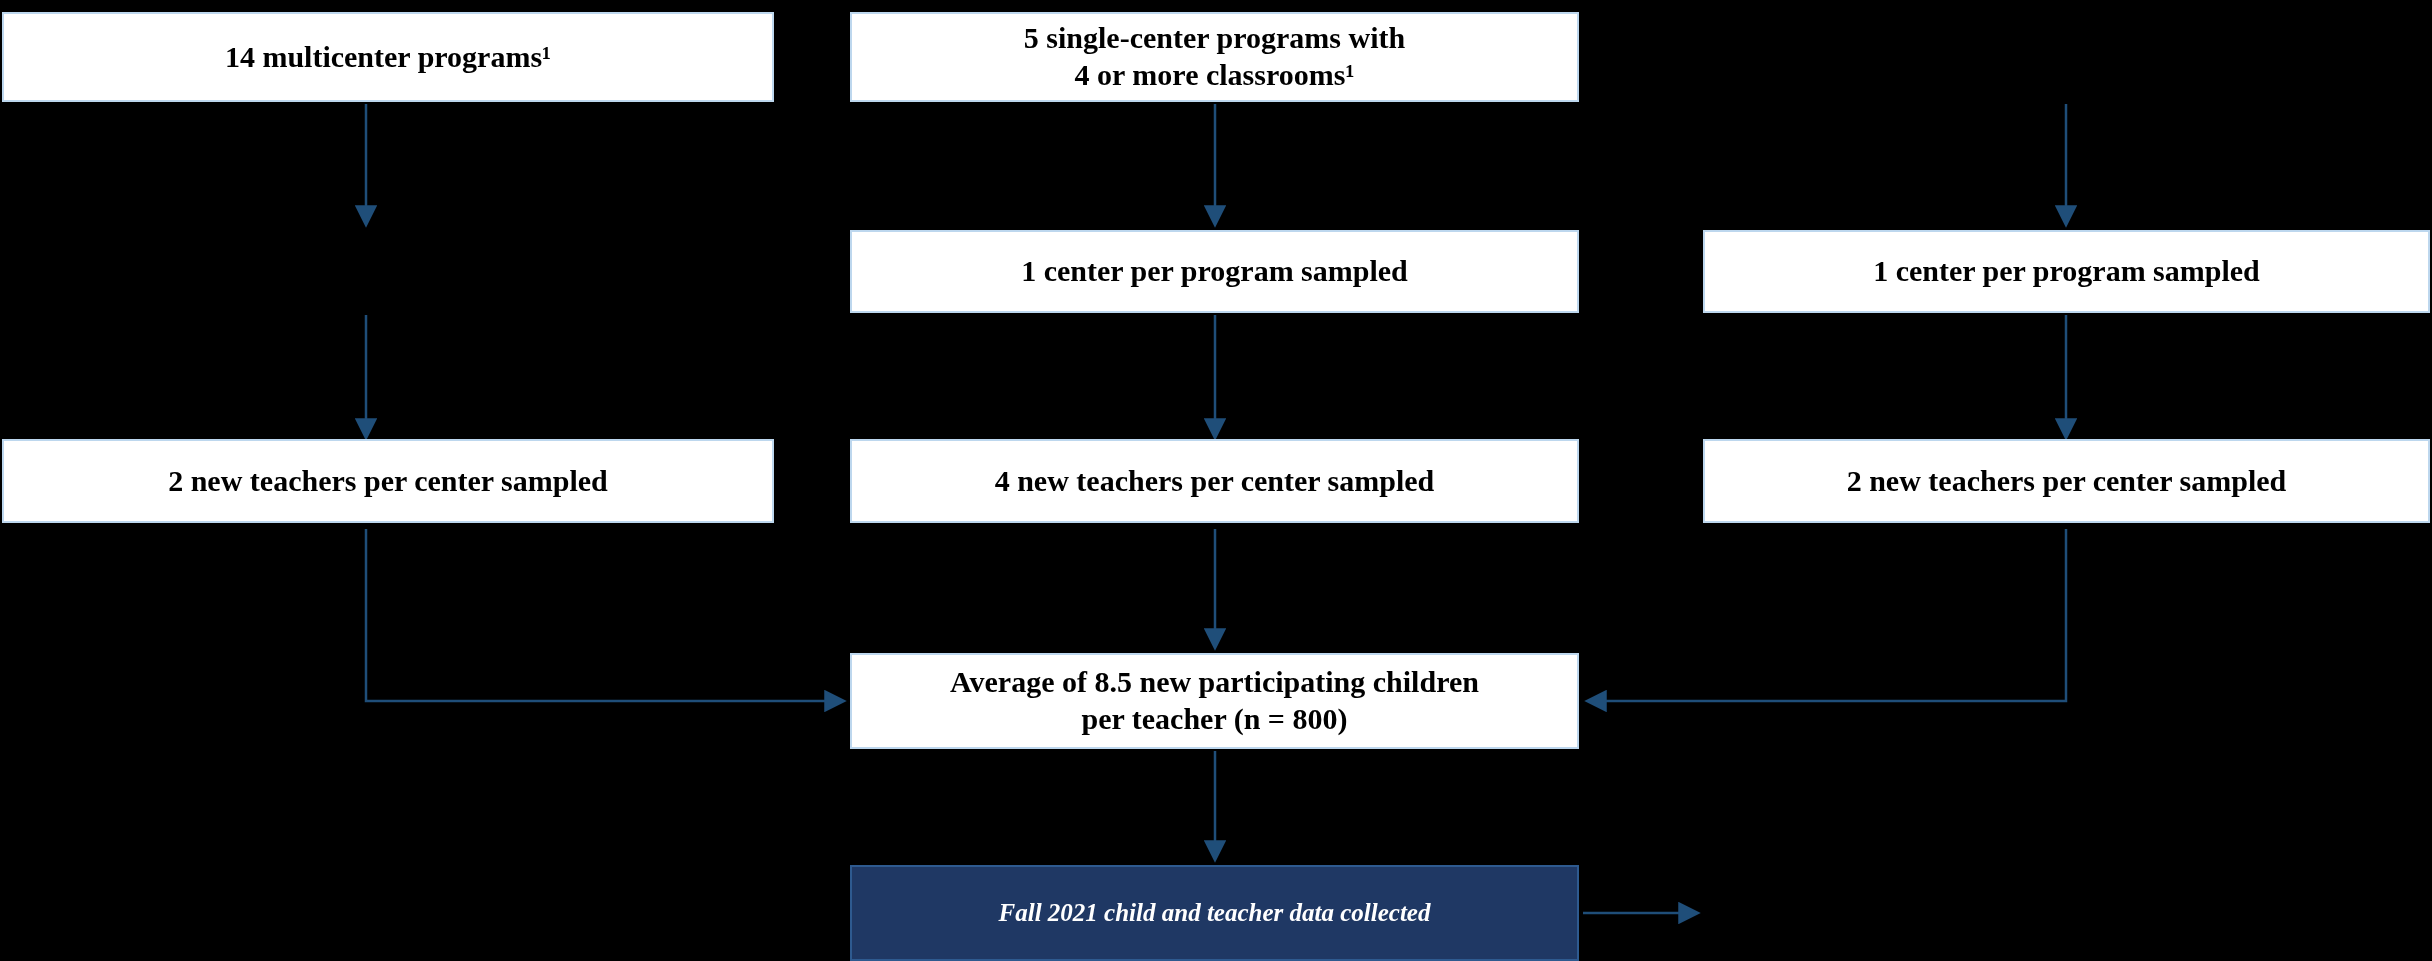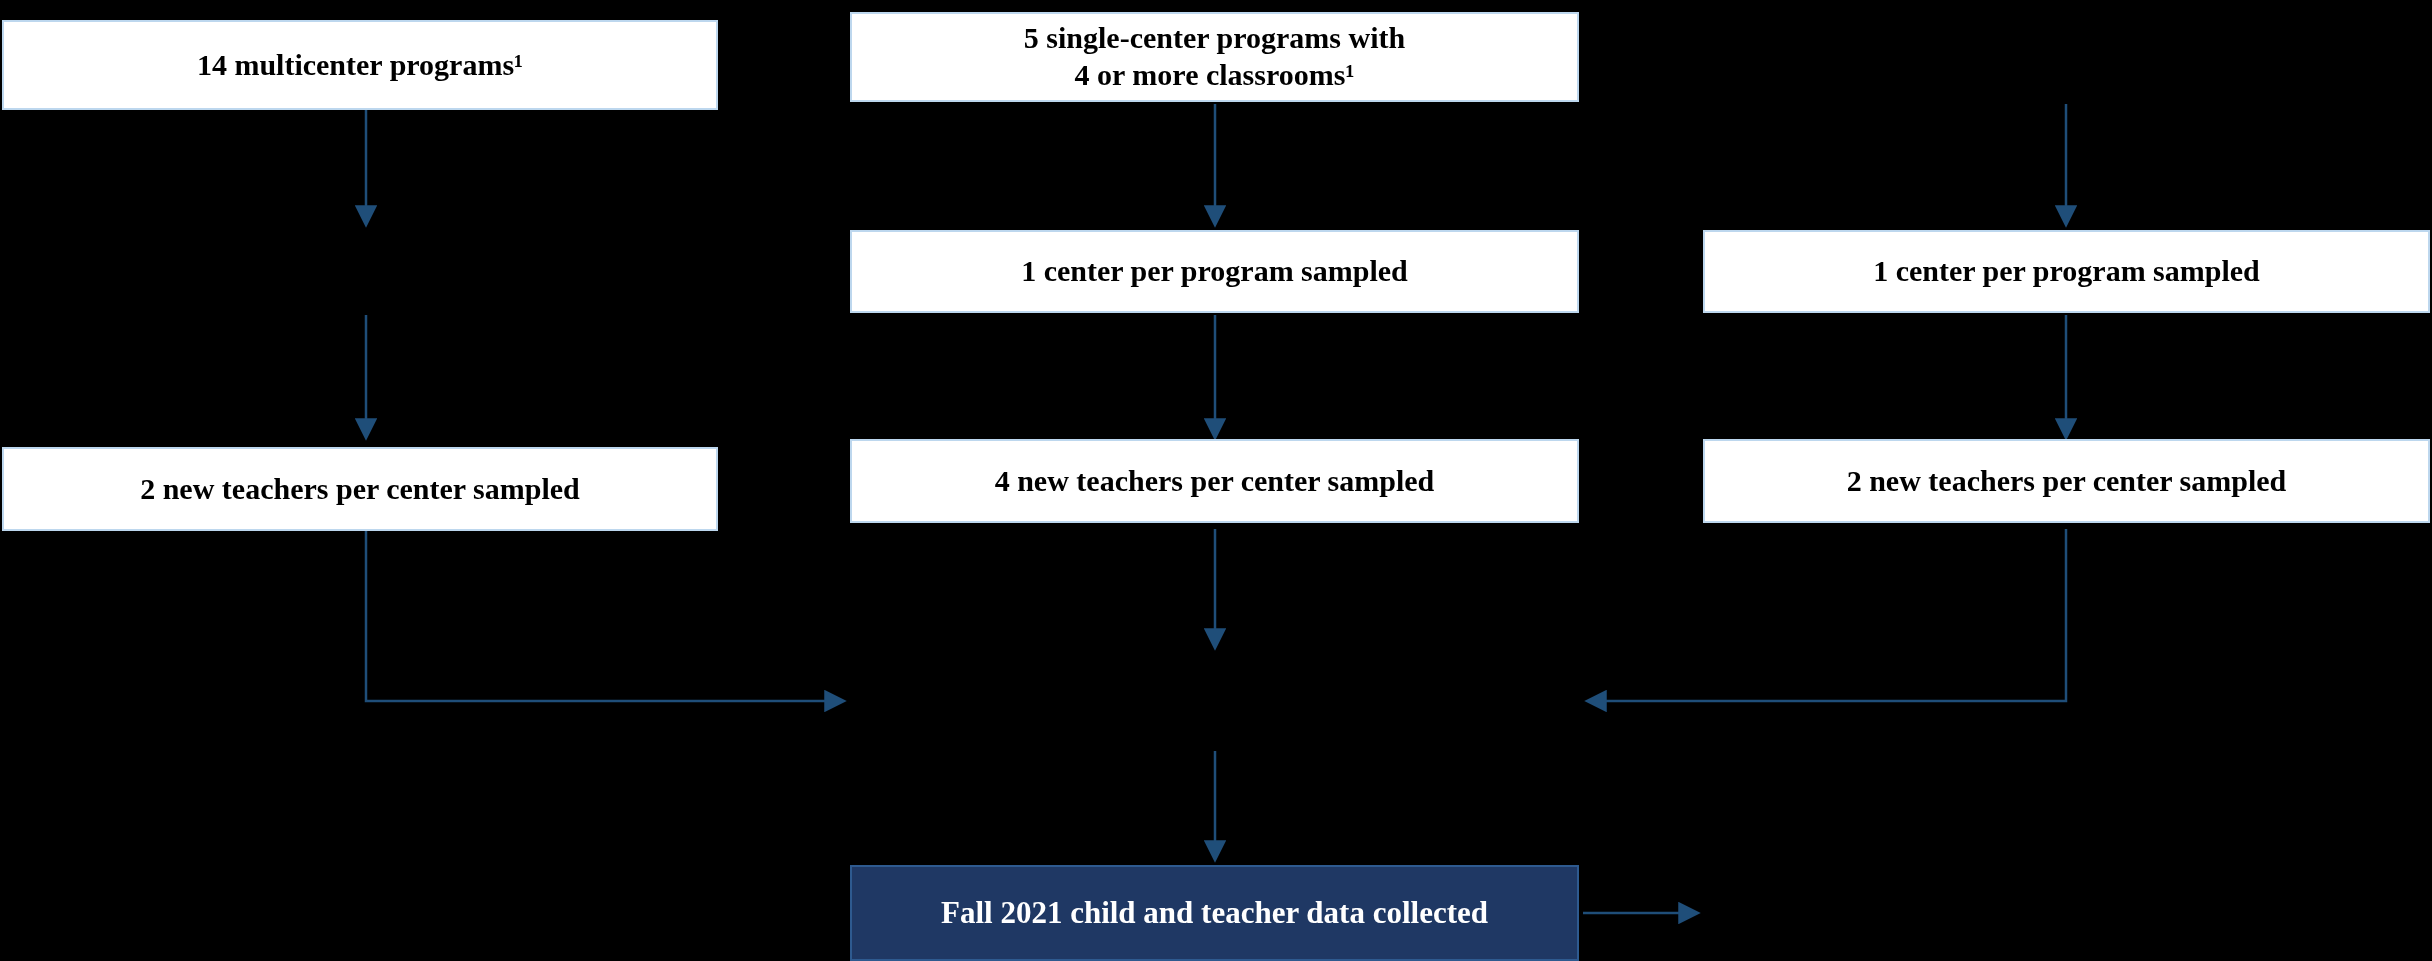--- a/index.html
+++ b/index.html
@@ -31,24 +31,25 @@
     font-size:30px;
     line-height:1.22;
     white-space:pre-line;
     box-sizing:border-box;
     padding:4px 10px;
   }
   .flow-box.dark{
     background:var(--dark-box-bg);
     border:2px solid var(--dark-box-border);
     color:var(--dark-box-text);
-    font-size:31px;
+    font-size:25px;
+    font-style:italic;
   }
   
-  .c1{left:2px;width:716px;margin-top:8px;}
+  .c1{left:2px;width:772px;}
   .c2{left:850px;width:729px;}
   .c3{left:1703px;width:727px;}
   .r1{top:12px;height:90px;}
   .r2{top:230px;height:83px;}
   .r3{top:439px;height:84px;}
   .r-merge{top:653px;height:96px;}
   .r-out{top:865px;height:96px;}
   #arrow-layer{
     position:absolute;left:0;top:0;width:2432px;height:961px;
     pointer-events:none;
@@ -90,16 +91,18 @@
   <div class="flow-box c1 r3">2 new teachers per center sampled</div>
 
   <div class="flow-box c2 r1">5 single-center programs with
 4 or more classrooms¹</div>
   <div class="flow-box c2 r2">1 center per program sampled</div>
   <div class="flow-box c2 r3">4 new teachers per center sampled</div>
 
   <div class="flow-box c3 r2">1 center per program sampled</div>
   <div class="flow-box c3 r3">2 new teachers per center sampled</div>
 
+  <div class="flow-box c2 r-merge">Average of 8.5 new participating children
+per teacher (n = 800)</div>
 
   <div class="flow-box dark c2 r-out">Fall 2021 child and teacher data collected</div>
 
 </div>
 
 </body></html>

